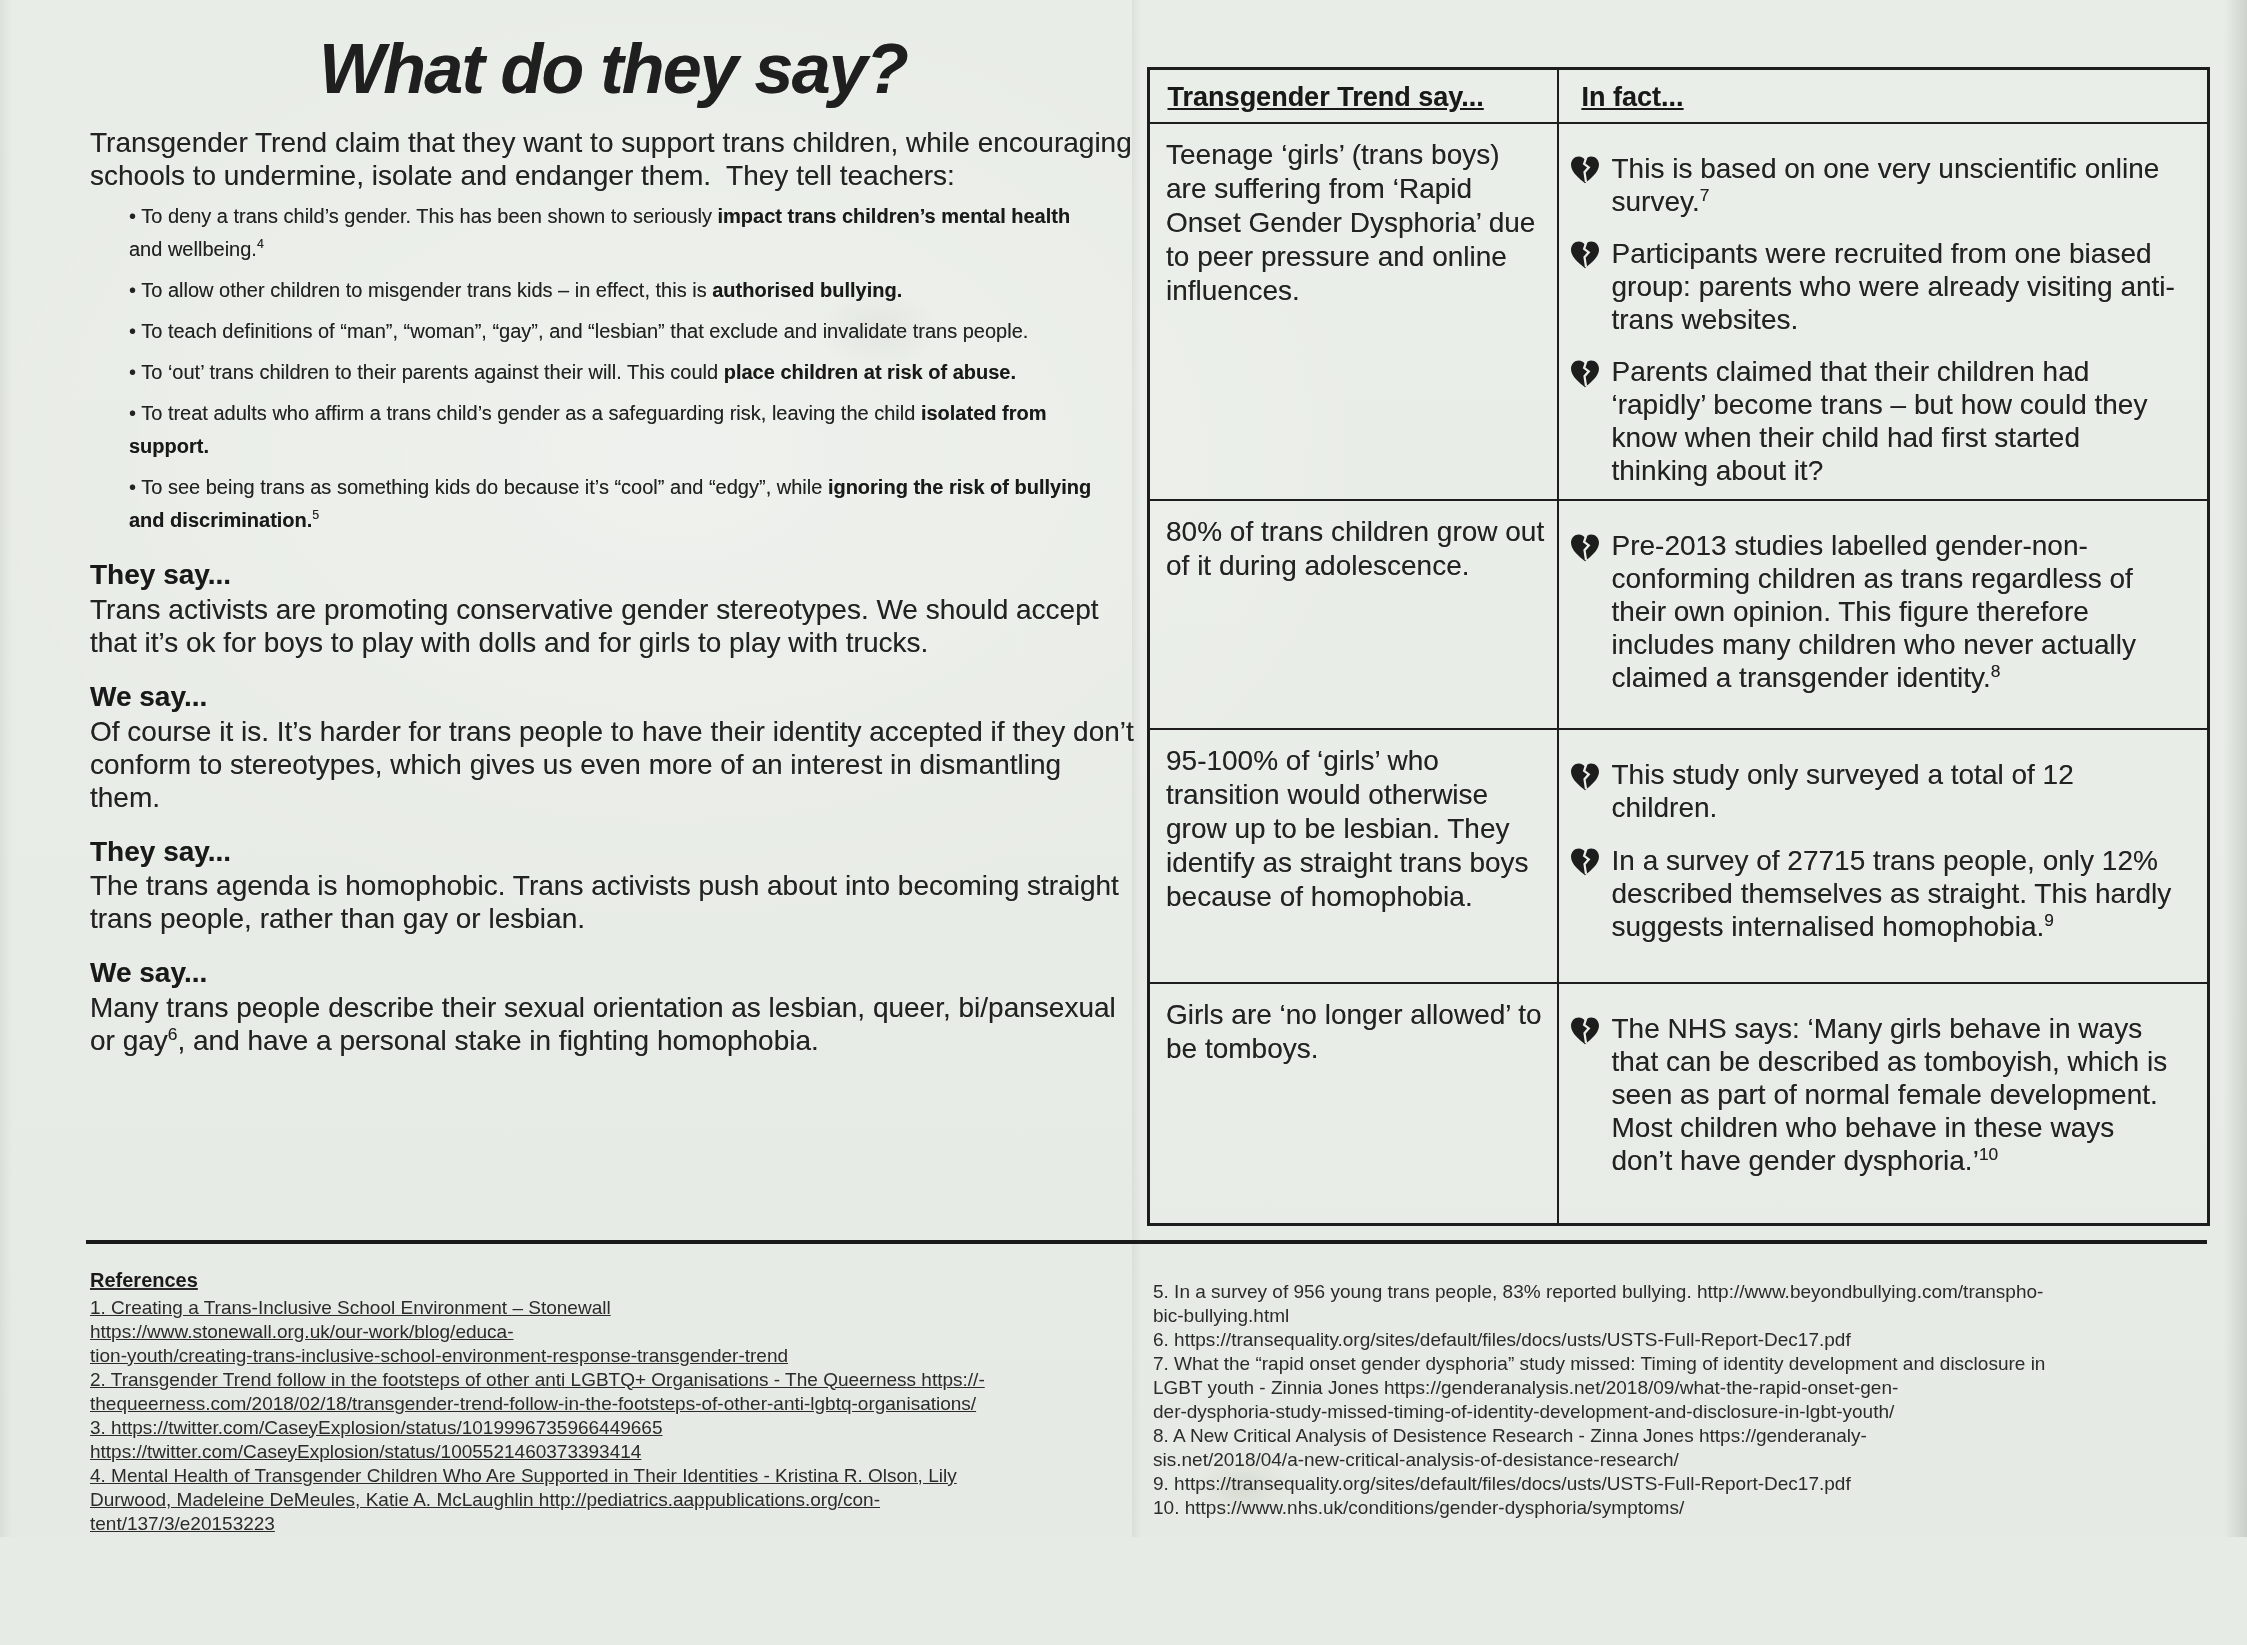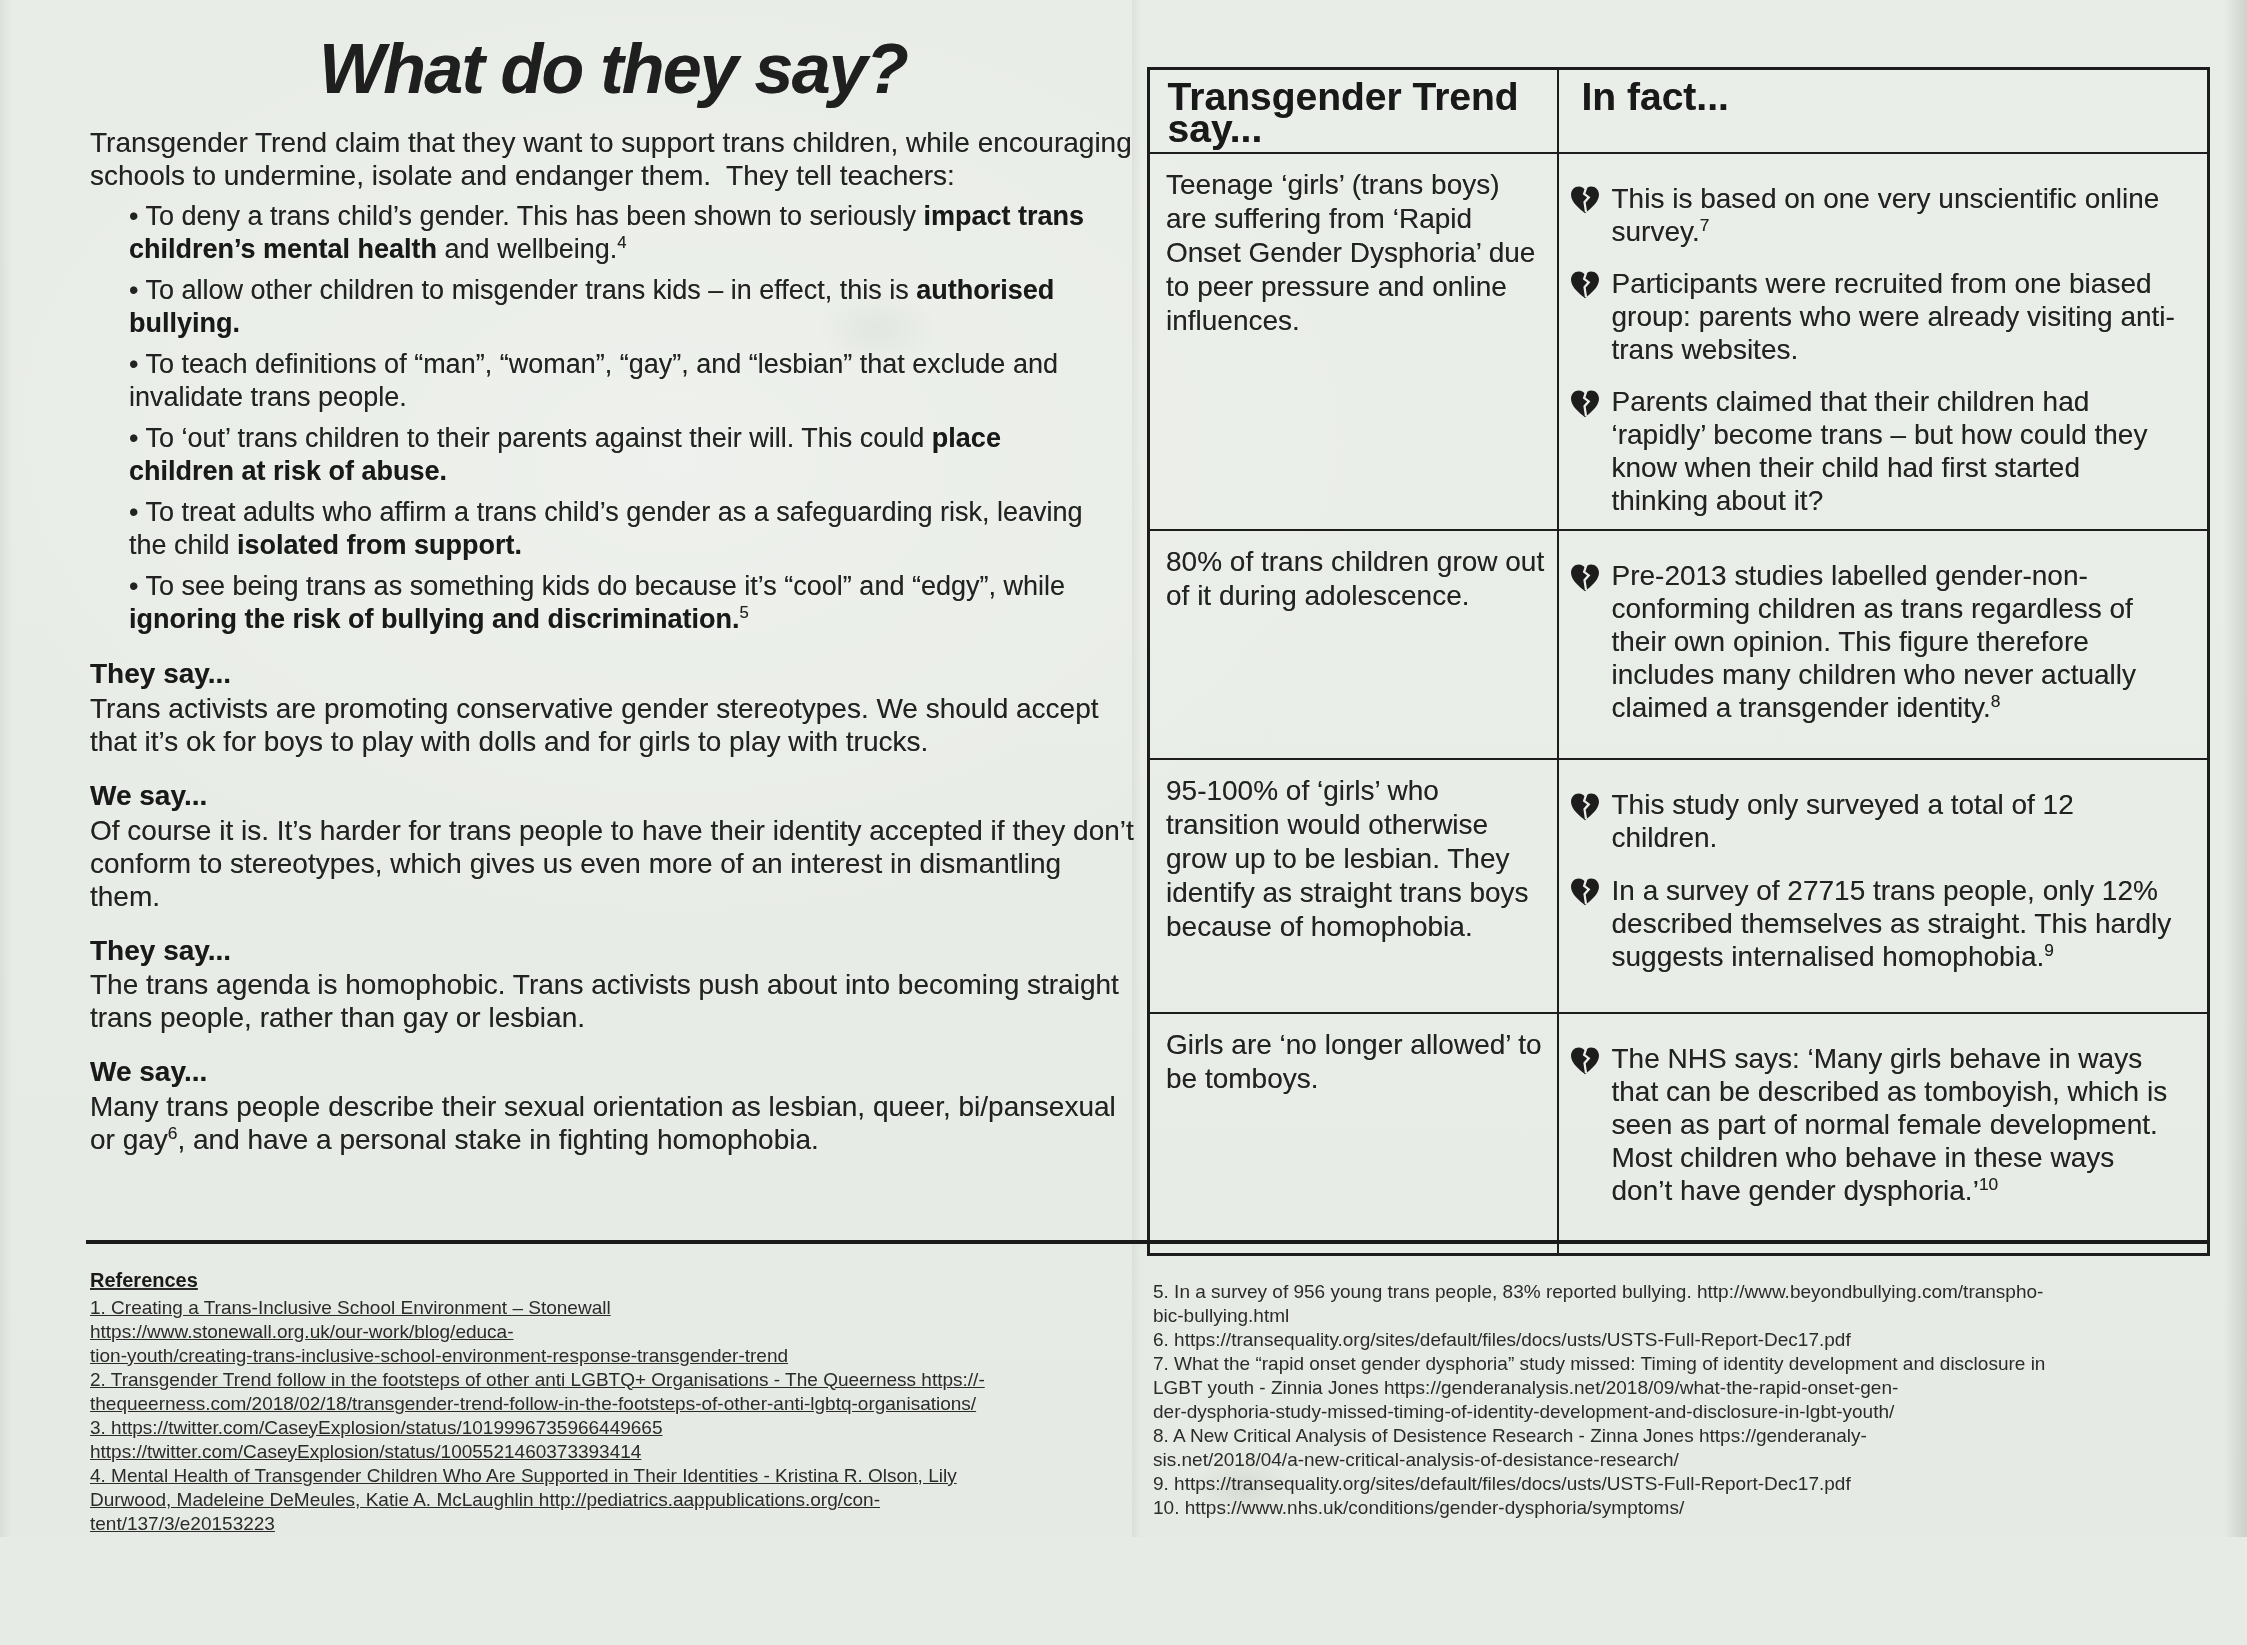--- a/index.html
+++ b/index.html
@@ -14,35 +14,35 @@
   .ink { text-shadow:0 0 0.4px rgba(20,20,20,0.4); }
 
   
   .left-col { position:absolute; left:90px; top:30px; width:1046px; }
   .page-title {
     margin:0 0 17.6px 0; text-align:center;
     font-size:70px; line-height:1.12; font-weight:800; font-style:italic;
     letter-spacing:-1.8px; color:#1f1f1f;
   }
   .intro { margin:0 0 7px 0; font-size:28px; line-height:33px; white-space:pre-wrap; }
-  .bullet { margin:8px 35px 8px 39px; font-size:27px; line-height:33px; }
+  .bullet { margin:8px 35px 8px 39px; font-size:20px; line-height:33px; }
   .b { font-weight:bold; color:#191919; }
   sup { font-size:0.62em; line-height:0; vertical-align:super; }
   .say-heading { margin:21px 0 1.8px 0; font-size:28px; line-height:33px; font-weight:bold; color:#191919; }
   .say-body { margin:0; font-size:28px; line-height:33px; }
 
   
   .fact-table {
     position:absolute; left:1147px; top:67px; width:1060px;
     border-collapse:collapse; table-layout:fixed;
     background:rgba(255,255,255,0.06);
   }
   .fact-table th, .fact-table td { border:2.6px solid #1d1d1d; vertical-align:top; text-align:left; }
   .fact-table { border:3.5px solid #1d1d1d; }
-  .fact-table th { font-size:39px; line-height:32px; font-weight:bold; color:#191919; padding:10.5px 17.6px 7px 17.6px; }
+  .fact-table th { font-size:27px; line-height:32px; font-weight:bold; color:#191919; padding:10.5px 17.6px 7px 17.6px;text-decoration:underline; }
   .fact-table th.fact-h { padding-left:23px; }
   td.claim { font-size:28px; line-height:34px; padding:14px 12.3px 12.3px 16px; }
   td.facts { padding:14px 26px 12.3px 10.5px; }
   .fact { display:flex; gap:10.5px; font-size:28px; line-height:33px;margin-top:14px; }
   .fact + .fact { margin-top:19.3px; }
   .heart { flex:0 0 auto; width:32px; height:32px; margin-top:2.6px; }
   .heart svg { display:block; }
   tr.hrow   { height:54px; }
   tr.r1 { height:363px; }
   tr.r2 { height:229px; }

